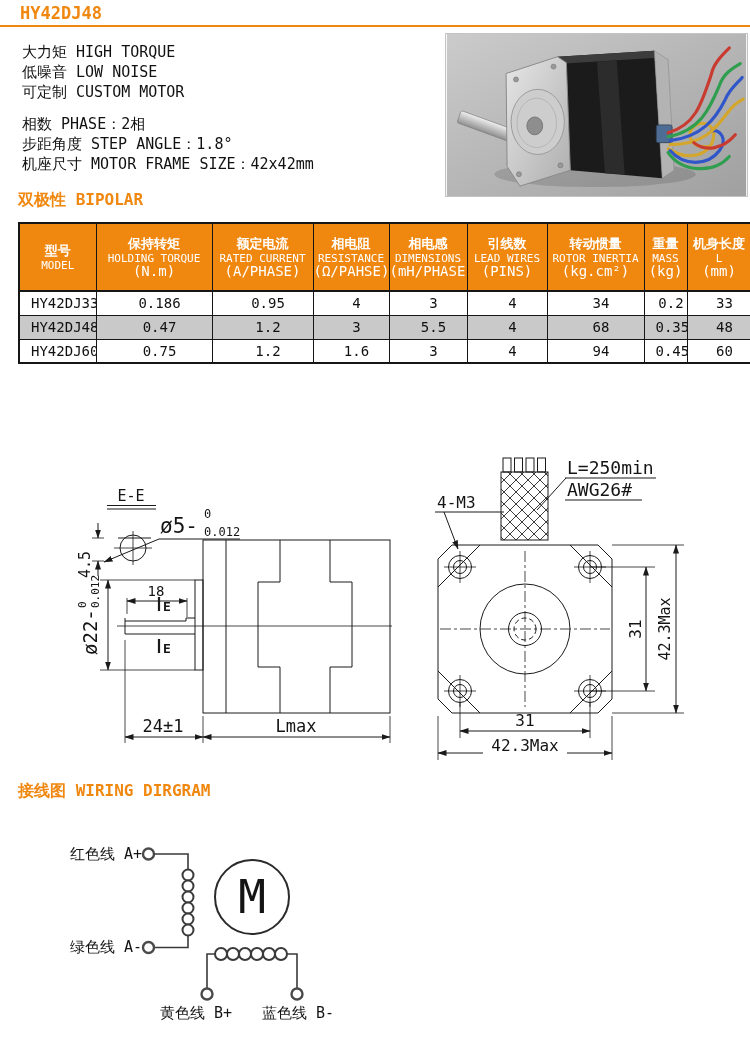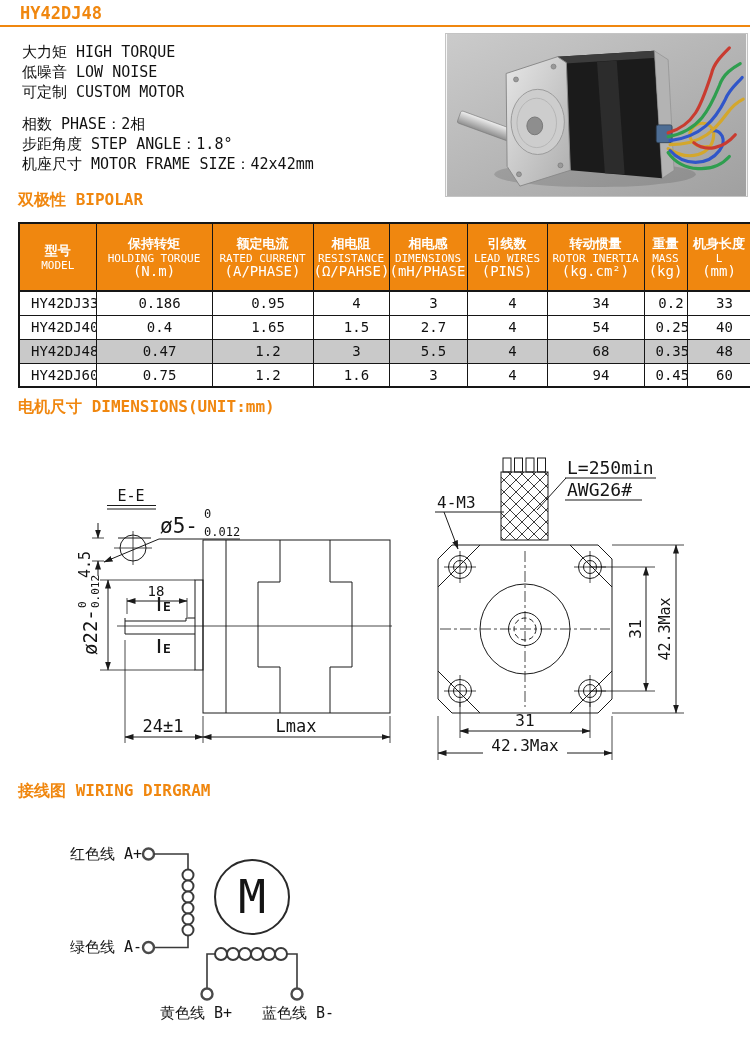--- a/index.html
+++ b/index.html
@@ -185,31 +185,20 @@
             <td>HY42DJ33</td>
             <td>0.186</td>
             <td>0.95</td>
             <td>4</td>
             <td>3</td>
             <td>4</td>
             <td>34</td>
             <td>0.2</td>
             <td>33</td>
           </tr>
-          <tr>
-            <td>HY42DJ40</td>
-            <td>0.4</td>
-            <td>1.65</td>
-            <td>1.5</td>
-            <td>2.7</td>
-            <td>4</td>
-            <td>54</td>
-            <td>0.25</td>
-            <td>40</td>
-          </tr>
           <tr class="hl">
             <td>HY42DJ48</td>
             <td>0.47</td>
             <td>1.2</td>
             <td>3</td>
             <td>5.5</td>
             <td>4</td>
             <td>68</td>
             <td>0.35</td>
             <td>48</td>
@@ -222,21 +211,20 @@
             <td>3</td>
             <td>4</td>
             <td>94</td>
             <td>0.45</td>
             <td>60</td>
           </tr>
         </tbody>
     </table>
   </div>
 
-  <div class="sec-h" id="sec-dims">电机尺寸 DIMENSIONS(UNIT:mm)</div>
 
   <svg class="dims" width="750" height="340" viewBox="0 435 750 340">
     <defs>
       <marker id="arw" markerWidth="9" markerHeight="8" refX="8.5" refY="3" orient="auto-start-reverse" markerUnits="userSpaceOnUse">
         <path d="M0 0 L9 3 L0 6 Z" fill="#1a1a1a"></path>
       </marker>
       <pattern id="hatch" width="12" height="12" patternUnits="userSpaceOnUse">
         <path d="M0 0 L12 12 M12 0 L0 12" stroke="#3d3d3d" stroke-width="1" fill="none"></path>
       </pattern>
     </defs>

